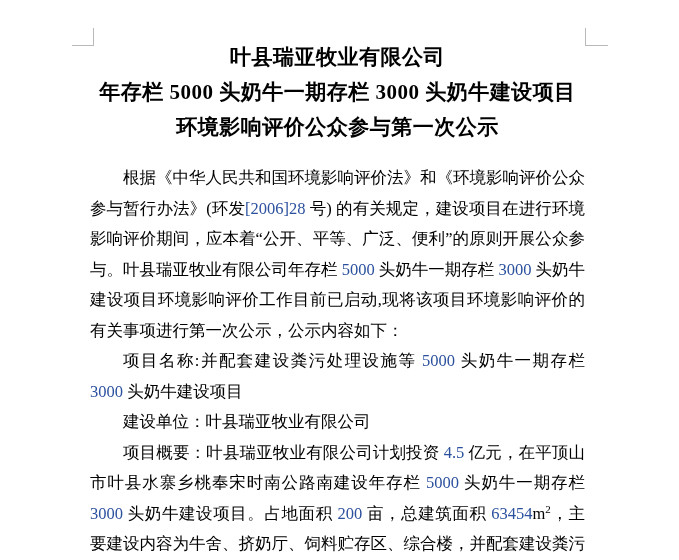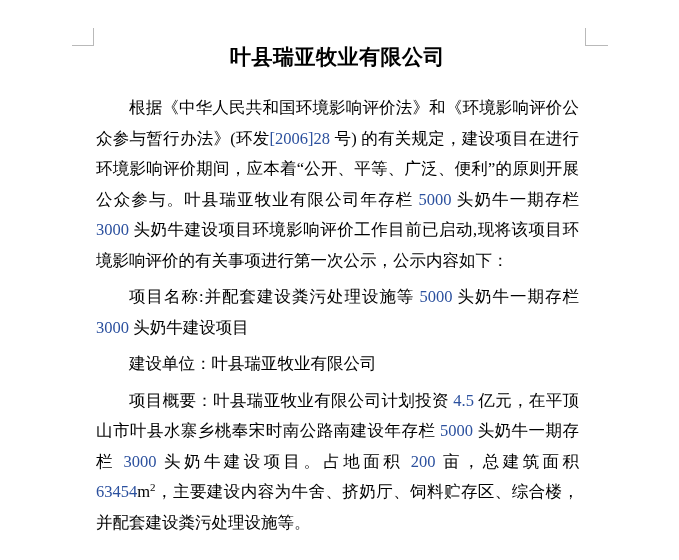--- a/index.html
+++ b/index.html
@@ -39,35 +39,37 @@
     text-align: center;
     letter-spacing: 0.5px;
   }
   .body-block {
     margin-top: 18px;
     font-size: 16.5px;
     line-height: 30.5px;
     text-align: justify;
     text-justify: inter-ideograph;
   }
-  p.para { margin: 6px; }
+  p.para { margin: 0; }
   p.para.indent { text-indent: 33px; }
   .num { color: var(--numblue, #2b509e); }
   sup.sup2 { font-size: 11px; line-height: 0; }
 </style>
 </head>
 <body>
 
 <div class="page" style="background: rgb(255, 255, 255);">
   <div class="crop-tl"></div>
   <div class="crop-tr"></div>
 
   <div class="content">
     <div class="title-block">
       <div>叶县瑞亚牧业有限公司</div>
+      <div>年存栏 5000 头奶牛一期存栏 3000 头奶牛建设项目</div>
+      <div>环境影响评价公众参与第一次公示</div>
     </div>
 
     <div class="body-block">
         <p class="para indent"><span>根据《中华人民共和国环境影响评价法》和《环境影响评价公众参与暂行办法》(环发</span><span class="num">[2006]28</span><span> 号) 的有关规定，建设项目在进行环境影响评价期间，应本着“公开、平等、广泛、便利”的原则开展公众参与。叶县瑞亚牧业有限公司年存栏 </span><span class="num">5000</span><span> 头奶牛一期存栏 </span><span class="num">3000</span><span> 头奶牛建设项目环境影响评价工作目前已启动,现将该项目环境影响评价的有关事项进行第一次公示，公示内容如下：</span></p>
         <p class="para indent"><span>项目名称:并配套建设粪污处理设施等 </span><span class="num">5000</span><span> 头奶牛一期存栏 </span><span class="num">3000</span><span> 头奶牛建设项目</span></p>
         <p class="para indent"><span>建设单位：叶县瑞亚牧业有限公司</span></p>
         <p class="para indent"><span>项目概要：叶县瑞亚牧业有限公司计划投资 </span><span class="num">4.5</span><span> 亿元，在平顶山市叶县水寨乡桃奉宋时南公路南建设年存栏 </span><span class="num">5000</span><span> 头奶牛一期存栏 </span><span class="num">3000</span><span> 头奶牛建设项目。占地面积 </span><span class="num">200</span><span> 亩，总建筑面积 </span><span class="num">63454</span><span>m</span><sup class="sup2">2</sup><span>，主要建设内容为牛舍、挤奶厅、饲料贮存区、综合楼，并配套建设粪污处理设施等。</span></p>
       </div>
   </div>
 </div>

